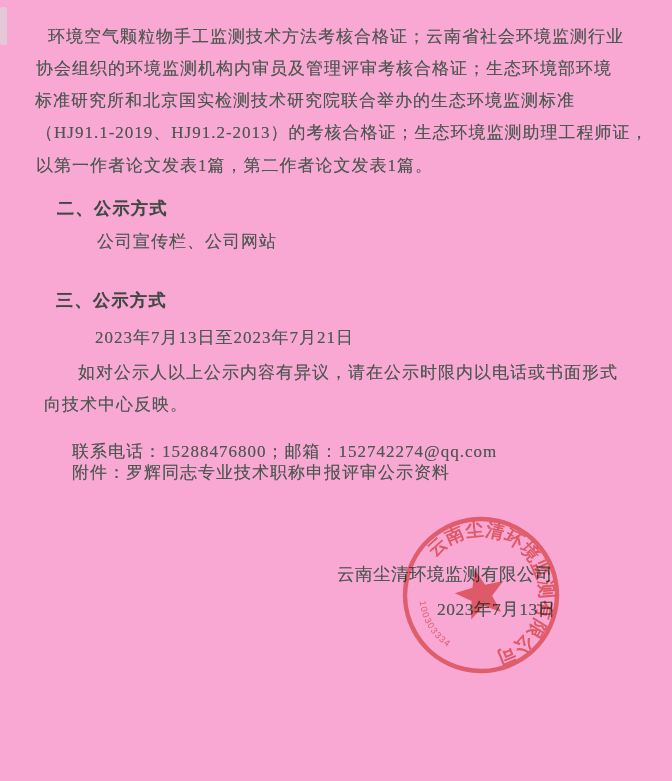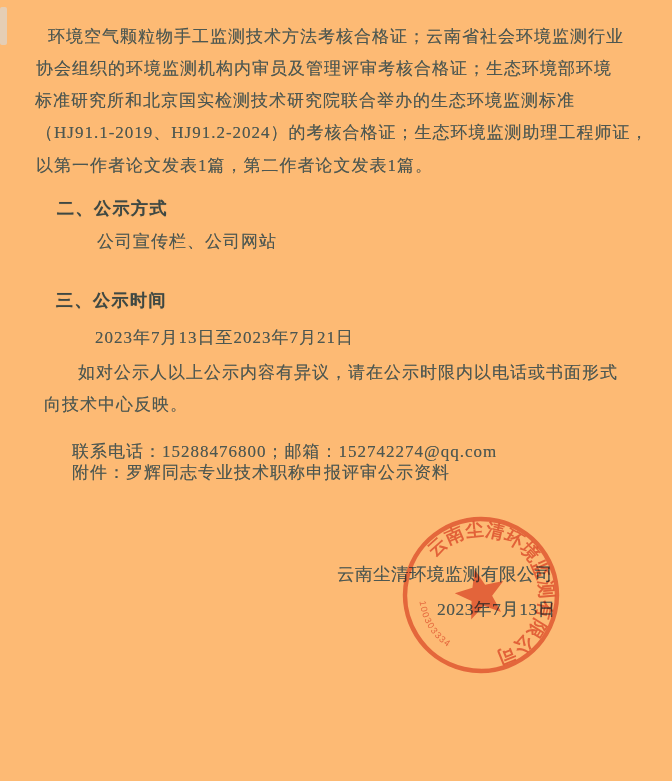--- a/index.html
+++ b/index.html
@@ -4,21 +4,21 @@
 <style>
   html, body {
     margin: 0;
     padding: 0;
     background: #ffffff;
   }
   .page {
     position: relative;
     width: 672px;
     height: 781px;
-    background: #fdba74;
+    background: #f9a8d4;
     overflow: hidden;
     font-family: "Liberation Serif", "DejaVu Serif", serif;
   }
   .line {
     position: absolute;
     white-space: nowrap;
     font-size: 17px;
     letter-spacing: 1px;
     color: #4d5751;
     text-shadow: 0 0 0.6px rgba(77, 87, 81, 0.55);
@@ -75,27 +75,27 @@
 </head>
 <body>
 
 <div class="page">
 
   <div class="scan-smudge"></div>
 
   <div class="line l1">环境空气颗粒物手工监测技术方法考核合格证；云南省社会环境监测行业</div>
   <div class="line l2">协会组织的环境监测机构内审员及管理评审考核合格证；生态环境部环境</div>
   <div class="line l3">标准研究所和北京国实检测技术研究院联合举办的生态环境监测标准</div>
-  <div class="line l4">（HJ91.1-2019、HJ91.2-2024）的考核合格证；生态环境监测助理工程师证，</div>
+  <div class="line l4">（HJ91.1-2019、HJ91.2-2013）的考核合格证；生态环境监测助理工程师证，</div>
   <div class="line l5">以第一作者论文发表1篇，第二作者论文发表1篇。</div>
 
   <div class="line heading h2">二、公示方式</div>
   <div class="line b2">公司宣传栏、公司网站</div>
 
-  <div class="line heading h3">三、公示时间</div>
+  <div class="line heading h3">三、公示方式</div>
   <div class="line dt">2023年7月13日至2023年7月21日</div>
   <div class="line n1">如对公示人以上公示内容有异议，请在公示时限内以电话或书面形式</div>
   <div class="line n2">向技术中心反映。</div>
   <div class="line ct">联系电话：15288476800；邮箱：152742274@qq.com</div>
   <div class="line at">附件：罗辉同志专业技术职称申报评审公示资料</div>
 
   <div class="line sig sg1">云南尘清环境监测有限公司</div>
   <div class="line sig sg2">2023年7月13日</div>
 
   <svg class="seal" viewBox="0 0 164 164" aria-hidden="true">

